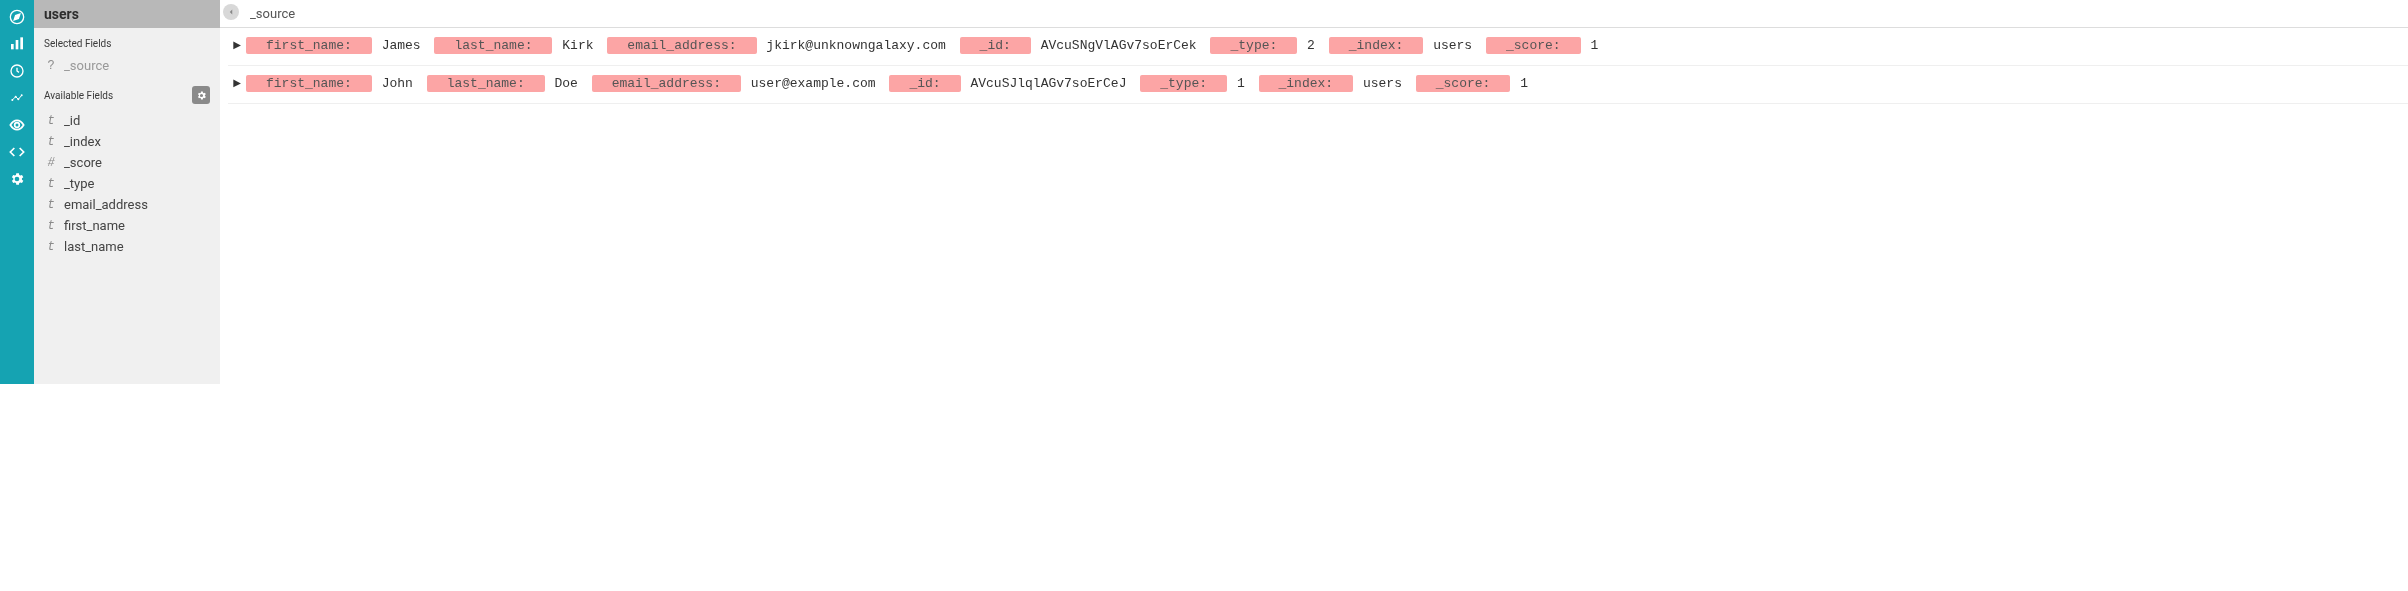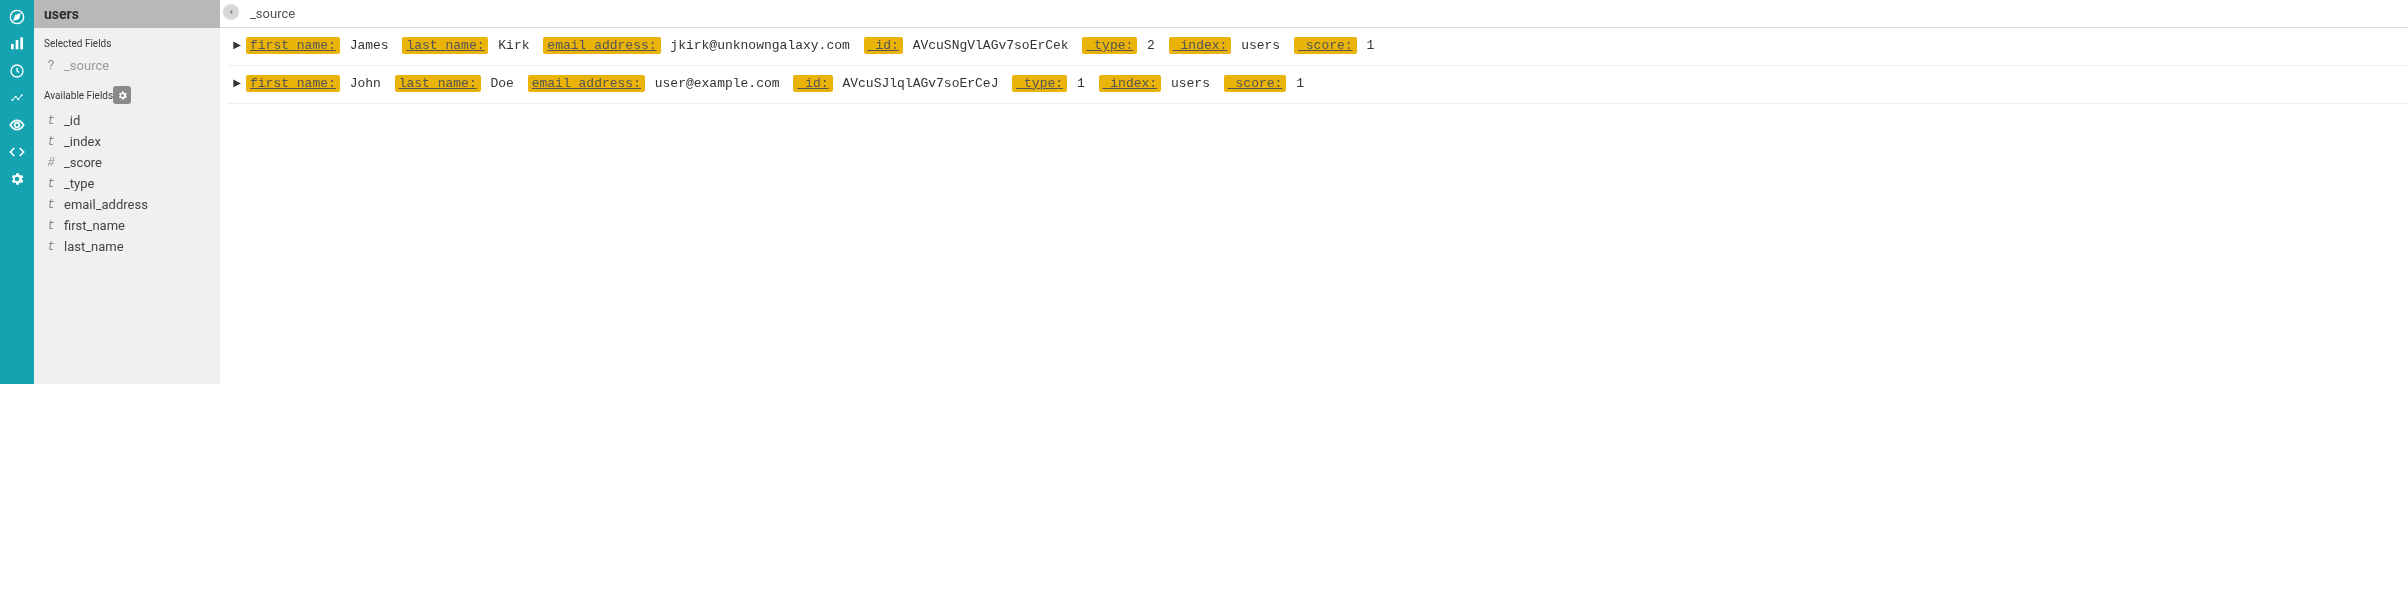--- a/index.html
+++ b/index.html
@@ -70,21 +70,21 @@
   font-size: 12px;
   color: #8a8a8a;
   margin-right: 6px;
   text-align: center;
   font-family: "Courier New", monospace;
 }
 .field-type.q { font-style: normal; }
 .avail-header {
   display: flex;
   align-items: center;
-  justify-content: flex-start;
+  justify-content: space-between;
   padding: 10px 10px 6px 10px;
 }
 .avail-header .section-title { padding: 0; }
 .gear-btn {
   width: 18px;
   height: 18px;
   background: #8a8a8a;
   border-radius: 3px;
   display: flex;
   align-items: center;
@@ -143,26 +143,25 @@
   cursor: pointer;
   user-select: none;
 }
 .doc-source {
   font-family: "Menlo", "Consolas", "Courier New", monospace;
   font-size: 13px;
   line-height: 1.6;
   flex: 1;
 }
 .kv-key {
-  background: #eab308;
+  background: #fca5a5;
   color: #555;
-  padding: 1px 4px;
+  padding: 1px 20px;
   border-radius: 2px;
   margin-right: 2px;
-  text-decoration: underline;
 }
 .kv-val {
   color: #333;
   margin-right: 6px;
   margin-top: 31px;
 }
 </style>
 </head>
 <body>
 

